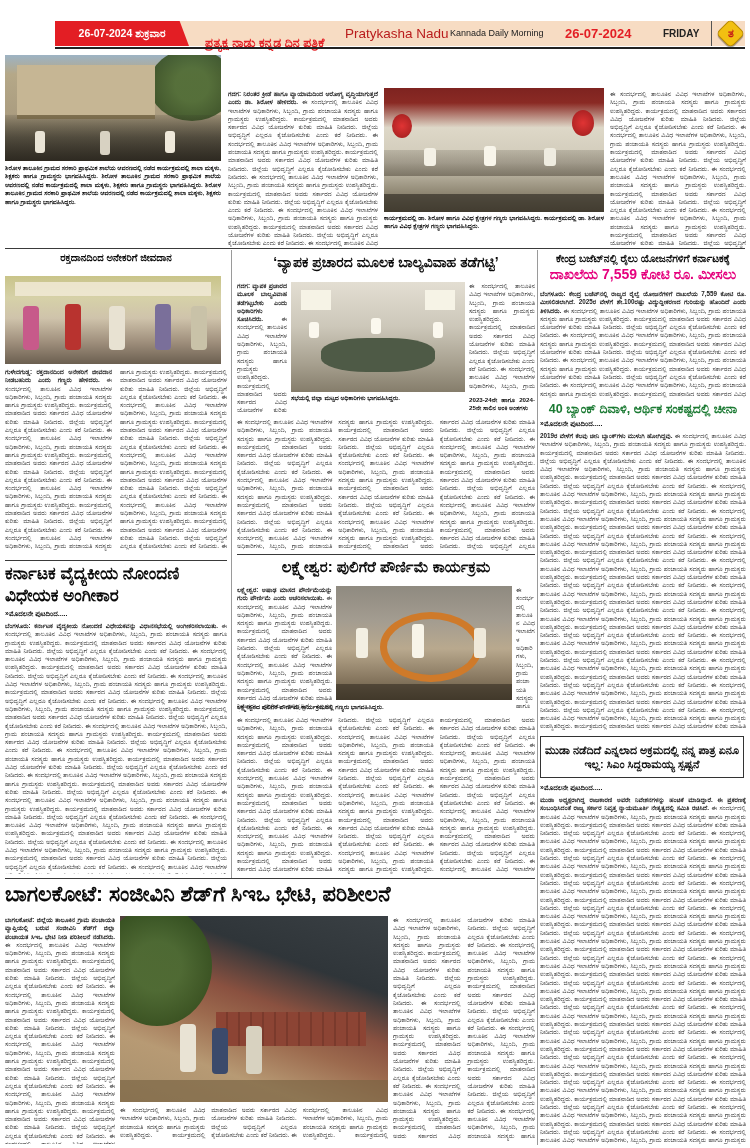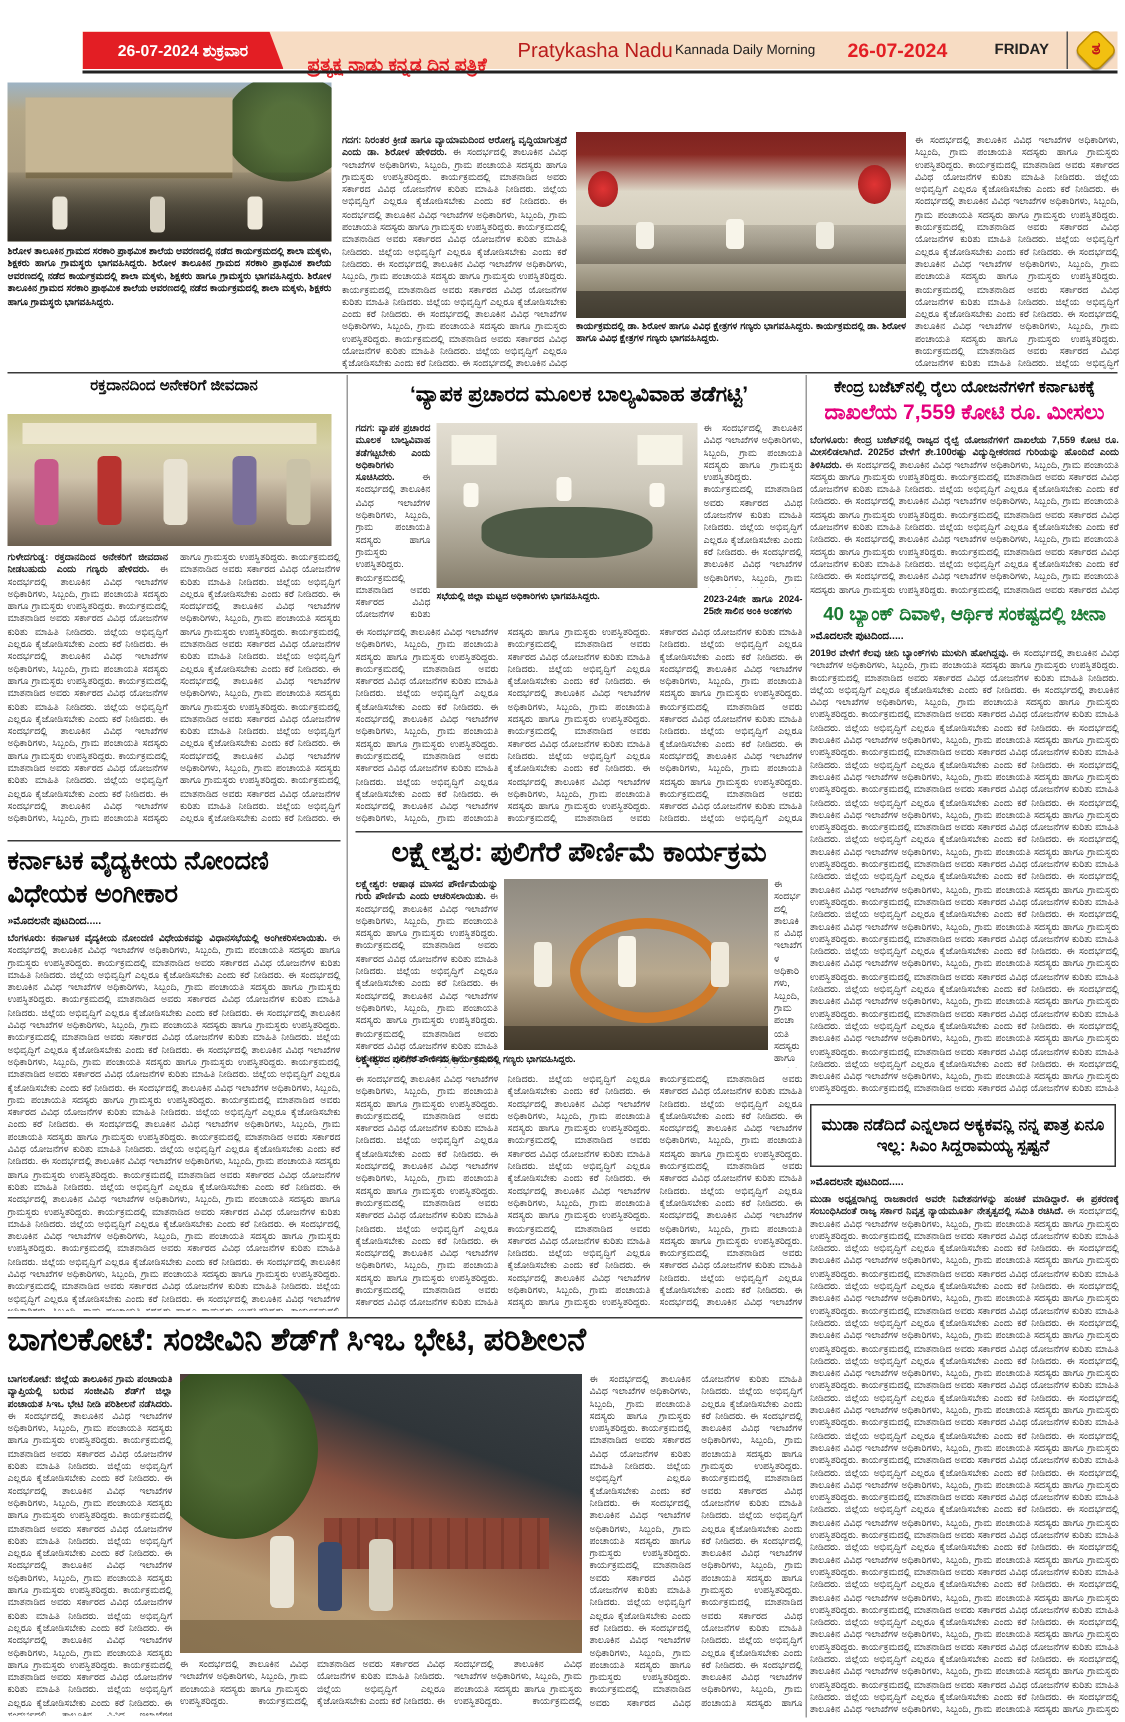--- a/index.html
+++ b/index.html
@@ -135,21 +135,21 @@
   <div class="abs bodytext" style="left:469px;top:282px;width:66px;height:110px;">
     <span>ಈ ಸಂದರ್ಭದಲ್ಲಿ ತಾಲೂಕಿನ ವಿವಿಧ ಇಲಾಖೆಗಳ ಅಧಿಕಾರಿಗಳು, ಸಿಬ್ಬಂದಿ, ಗ್ರಾಮ ಪಂಚಾಯತಿ ಸದಸ್ಯರು ಹಾಗೂ ಗ್ರಾಮಸ್ಥರು ಉಪಸ್ಥಿತರಿದ್ದರು. ಕಾರ್ಯಕ್ರಮದಲ್ಲಿ ಮಾತನಾಡಿದ ಅವರು ಸರ್ಕಾರದ ವಿವಿಧ ಯೋಜನೆಗಳ ಕುರಿತು ಮಾಹಿತಿ ನೀಡಿದರು. ಜಿಲ್ಲೆಯ ಅಭಿವೃದ್ಧಿಗೆ ಎಲ್ಲರೂ ಕೈಜೋಡಿಸಬೇಕು ಎಂದು ಕರೆ ನೀಡಿದರು. ಈ ಸಂದರ್ಭದಲ್ಲಿ ತಾಲೂಕಿನ ವಿವಿಧ ಇಲಾಖೆಗಳ ಅಧಿಕಾರಿಗಳು, ಸಿಬ್ಬಂದಿ, ಗ್ರಾಮ ಪಂಚಾಯತಿ ಸದಸ್ಯರು ಹಾಗೂ ಗ್ರಾಮಸ್ಥರು ಉಪಸ್ಥಿತರಿದ್ದರು. ಕಾರ್ಯಕ್ರಮದಲ್ಲಿ ಮಾತನಾಡಿದ ಅವರು ಸರ್ಕಾರದ ವಿವಿಧ ಯೋಜನೆಗಳ ಕುರಿತು ಮಾಹಿತಿ ನೀಡಿದರು. ಜಿಲ್ಲೆಯ ಅಭಿವೃದ್ಧಿಗೆ ಎಲ್ಲರೂ ಕೈಜೋಡಿಸಬೇಕು ಎಂದು ಕರೆ ನೀಡಿದರು. ಈ ಸಂದರ್ಭದಲ್ಲಿ ತಾಲೂಕಿನ ವಿವಿಧ ಇಲಾಖೆಗಳ ಅಧಿಕಾರಿಗಳು, ಸಿಬ್ಬಂದಿ, ಗ್ರಾಮ ಪಂಚಾಯತಿ ಸದಸ್ಯರು ಹಾಗೂ ಗ್ರಾಮಸ್ಥರು ಉಪಸ್ಥಿತರಿದ್ದರು. ಕಾರ್ಯಕ್ರಮದಲ್ಲಿ ಮಾತನಾಡಿದ ಅವರು ಸರ್ಕಾರದ ವಿವಿಧ ಯೋಜನೆಗಳ ಕುರಿತು ಮಾಹಿತಿ ನೀಡಿದರು. ಜಿಲ್ಲೆಯ ಅಭಿವೃದ್ಧಿಗೆ ಎಲ್ಲರೂ ಕೈಜೋಡಿಸಬೇಕು ಎಂದು ಕರೆ ನೀಡಿದರು.</span>
   </div>
   <div class="abs caption" style="left:291px;top:394px;width:174px;height:20px;">ಸಭೆಯಲ್ಲಿ ಜಿಲ್ಲಾ ಮಟ್ಟದ ಅಧಿಕಾರಿಗಳು ಭಾಗವಹಿಸಿದ್ದರು.</div>
   <div class="abs caption" style="left:469px;top:396px;width:66px;height:18px;">2023-24ನೇ ಹಾಗೂ 2024-25ನೇ ಸಾಲಿನ ಅಂಕಿ ಅಂಶಗಳು</div>
   <div class="abs bodytext cols3" style="left:237px;top:418px;width:298px;height:136px;">
     <span>ಈ ಸಂದರ್ಭದಲ್ಲಿ ತಾಲೂಕಿನ ವಿವಿಧ ಇಲಾಖೆಗಳ ಅಧಿಕಾರಿಗಳು, ಸಿಬ್ಬಂದಿ, ಗ್ರಾಮ ಪಂಚಾಯತಿ ಸದಸ್ಯರು ಹಾಗೂ ಗ್ರಾಮಸ್ಥರು ಉಪಸ್ಥಿತರಿದ್ದರು. ಕಾರ್ಯಕ್ರಮದಲ್ಲಿ ಮಾತನಾಡಿದ ಅವರು ಸರ್ಕಾರದ ವಿವಿಧ ಯೋಜನೆಗಳ ಕುರಿತು ಮಾಹಿತಿ ನೀಡಿದರು. ಜಿಲ್ಲೆಯ ಅಭಿವೃದ್ಧಿಗೆ ಎಲ್ಲರೂ ಕೈಜೋಡಿಸಬೇಕು ಎಂದು ಕರೆ ನೀಡಿದರು. ಈ ಸಂದರ್ಭದಲ್ಲಿ ತಾಲೂಕಿನ ವಿವಿಧ ಇಲಾಖೆಗಳ ಅಧಿಕಾರಿಗಳು, ಸಿಬ್ಬಂದಿ, ಗ್ರಾಮ ಪಂಚಾಯತಿ ಸದಸ್ಯರು ಹಾಗೂ ಗ್ರಾಮಸ್ಥರು ಉಪಸ್ಥಿತರಿದ್ದರು. ಕಾರ್ಯಕ್ರಮದಲ್ಲಿ ಮಾತನಾಡಿದ ಅವರು ಸರ್ಕಾರದ ವಿವಿಧ ಯೋಜನೆಗಳ ಕುರಿತು ಮಾಹಿತಿ ನೀಡಿದರು. ಜಿಲ್ಲೆಯ ಅಭಿವೃದ್ಧಿಗೆ ಎಲ್ಲರೂ ಕೈಜೋಡಿಸಬೇಕು ಎಂದು ಕರೆ ನೀಡಿದರು. ಈ ಸಂದರ್ಭದಲ್ಲಿ ತಾಲೂಕಿನ ವಿವಿಧ ಇಲಾಖೆಗಳ ಅಧಿಕಾರಿಗಳು, ಸಿಬ್ಬಂದಿ, ಗ್ರಾಮ ಪಂಚಾಯತಿ ಸದಸ್ಯರು ಹಾಗೂ ಗ್ರಾಮಸ್ಥರು ಉಪಸ್ಥಿತರಿದ್ದರು. ಕಾರ್ಯಕ್ರಮದಲ್ಲಿ ಮಾತನಾಡಿದ ಅವರು ಸರ್ಕಾರದ ವಿವಿಧ ಯೋಜನೆಗಳ ಕುರಿತು ಮಾಹಿತಿ ನೀಡಿದರು. ಜಿಲ್ಲೆಯ ಅಭಿವೃದ್ಧಿಗೆ ಎಲ್ಲರೂ ಕೈಜೋಡಿಸಬೇಕು ಎಂದು ಕರೆ ನೀಡಿದರು. ಈ ಸಂದರ್ಭದಲ್ಲಿ ತಾಲೂಕಿನ ವಿವಿಧ ಇಲಾಖೆಗಳ ಅಧಿಕಾರಿಗಳು, ಸಿಬ್ಬಂದಿ, ಗ್ರಾಮ ಪಂಚಾಯತಿ ಸದಸ್ಯರು ಹಾಗೂ ಗ್ರಾಮಸ್ಥರು ಉಪಸ್ಥಿತರಿದ್ದರು. ಕಾರ್ಯಕ್ರಮದಲ್ಲಿ ಮಾತನಾಡಿದ ಅವರು ಸರ್ಕಾರದ ವಿವಿಧ ಯೋಜನೆಗಳ ಕುರಿತು ಮಾಹಿತಿ ನೀಡಿದರು. ಜಿಲ್ಲೆಯ ಅಭಿವೃದ್ಧಿಗೆ ಎಲ್ಲರೂ ಕೈಜೋಡಿಸಬೇಕು ಎಂದು ಕರೆ ನೀಡಿದರು. ಈ ಸಂದರ್ಭದಲ್ಲಿ ತಾಲೂಕಿನ ವಿವಿಧ ಇಲಾಖೆಗಳ ಅಧಿಕಾರಿಗಳು, ಸಿಬ್ಬಂದಿ, ಗ್ರಾಮ ಪಂಚಾಯತಿ ಸದಸ್ಯರು ಹಾಗೂ ಗ್ರಾಮಸ್ಥರು ಉಪಸ್ಥಿತರಿದ್ದರು. ಕಾರ್ಯಕ್ರಮದಲ್ಲಿ ಮಾತನಾಡಿದ ಅವರು ಸರ್ಕಾರದ ವಿವಿಧ ಯೋಜನೆಗಳ ಕುರಿತು ಮಾಹಿತಿ ನೀಡಿದರು. ಜಿಲ್ಲೆಯ ಅಭಿವೃದ್ಧಿಗೆ ಎಲ್ಲರೂ ಕೈಜೋಡಿಸಬೇಕು ಎಂದು ಕರೆ ನೀಡಿದರು. ಈ ಸಂದರ್ಭದಲ್ಲಿ ತಾಲೂಕಿನ ವಿವಿಧ ಇಲಾಖೆಗಳ ಅಧಿಕಾರಿಗಳು, ಸಿಬ್ಬಂದಿ, ಗ್ರಾಮ ಪಂಚಾಯತಿ ಸದಸ್ಯರು ಹಾಗೂ ಗ್ರಾಮಸ್ಥರು ಉಪಸ್ಥಿತರಿದ್ದರು. ಕಾರ್ಯಕ್ರಮದಲ್ಲಿ ಮಾತನಾಡಿದ ಅವರು ಸರ್ಕಾರದ ವಿವಿಧ ಯೋಜನೆಗಳ ಕುರಿತು ಮಾಹಿತಿ ನೀಡಿದರು. ಜಿಲ್ಲೆಯ ಅಭಿವೃದ್ಧಿಗೆ ಎಲ್ಲರೂ ಕೈಜೋಡಿಸಬೇಕು ಎಂದು ಕರೆ ನೀಡಿದರು. ಈ ಸಂದರ್ಭದಲ್ಲಿ ತಾಲೂಕಿನ ವಿವಿಧ ಇಲಾಖೆಗಳ ಅಧಿಕಾರಿಗಳು, ಸಿಬ್ಬಂದಿ, ಗ್ರಾಮ ಪಂಚಾಯತಿ ಸದಸ್ಯರು ಹಾಗೂ ಗ್ರಾಮಸ್ಥರು ಉಪಸ್ಥಿತರಿದ್ದರು. ಕಾರ್ಯಕ್ರಮದಲ್ಲಿ ಮಾತನಾಡಿದ ಅವರು ಸರ್ಕಾರದ ವಿವಿಧ ಯೋಜನೆಗಳ ಕುರಿತು ಮಾಹಿತಿ ನೀಡಿದರು. ಜಿಲ್ಲೆಯ ಅಭಿವೃದ್ಧಿಗೆ ಎಲ್ಲರೂ ಕೈಜೋಡಿಸಬೇಕು ಎಂದು ಕರೆ ನೀಡಿದರು. ಈ ಸಂದರ್ಭದಲ್ಲಿ ತಾಲೂಕಿನ ವಿವಿಧ ಇಲಾಖೆಗಳ ಅಧಿಕಾರಿಗಳು, ಸಿಬ್ಬಂದಿ, ಗ್ರಾಮ ಪಂಚಾಯತಿ ಸದಸ್ಯರು ಹಾಗೂ ಗ್ರಾಮಸ್ಥರು ಉಪಸ್ಥಿತರಿದ್ದರು. ಕಾರ್ಯಕ್ರಮದಲ್ಲಿ ಮಾತನಾಡಿದ ಅವರು ಸರ್ಕಾರದ ವಿವಿಧ ಯೋಜನೆಗಳ ಕುರಿತು ಮಾಹಿತಿ ನೀಡಿದರು. ಜಿಲ್ಲೆಯ ಅಭಿವೃದ್ಧಿಗೆ ಎಲ್ಲರೂ ಕೈಜೋಡಿಸಬೇಕು ಎಂದು ಕರೆ ನೀಡಿದರು. ಈ ಸಂದರ್ಭದಲ್ಲಿ ತಾಲೂಕಿನ ವಿವಿಧ ಇಲಾಖೆಗಳ ಅಧಿಕಾರಿಗಳು, ಸಿಬ್ಬಂದಿ, ಗ್ರಾಮ ಪಂಚಾಯತಿ ಸದಸ್ಯರು ಹಾಗೂ ಗ್ರಾಮಸ್ಥರು ಉಪಸ್ಥಿತರಿದ್ದರು. ಕಾರ್ಯಕ್ರಮದಲ್ಲಿ ಮಾತನಾಡಿದ ಅವರು ಸರ್ಕಾರದ ವಿವಿಧ ಯೋಜನೆಗಳ ಕುರಿತು ಮಾಹಿತಿ ನೀಡಿದರು. ಜಿಲ್ಲೆಯ ಅಭಿವೃದ್ಧಿಗೆ ಎಲ್ಲರೂ ಕೈಜೋಡಿಸಬೇಕು ಎಂದು ಕರೆ ನೀಡಿದರು. ಈ ಸಂದರ್ಭದಲ್ಲಿ ತಾಲೂಕಿನ ವಿವಿಧ ಇಲಾಖೆಗಳ ಅಧಿಕಾರಿಗಳು, ಸಿಬ್ಬಂದಿ, ಗ್ರಾಮ ಪಂಚಾಯತಿ ಸದಸ್ಯರು ಹಾಗೂ ಗ್ರಾಮಸ್ಥರು ಉಪಸ್ಥಿತರಿದ್ದರು. ಕಾರ್ಯಕ್ರಮದಲ್ಲಿ ಮಾತನಾಡಿದ ಅವರು ಸರ್ಕಾರದ ವಿವಿಧ ಯೋಜನೆಗಳ ಕುರಿತು ಮಾಹಿತಿ ನೀಡಿದರು. ಜಿಲ್ಲೆಯ ಅಭಿವೃದ್ಧಿಗೆ ಎಲ್ಲರೂ ಕೈಜೋಡಿಸಬೇಕು ಎಂದು ಕರೆ ನೀಡಿದರು.</span>
   </div>
 
   <div class="abs hrule" style="left:237px;top:554px;width:298px;"></div>
-  <div class="abs headline" style="left:237px;top:558px;width:298px;height:22px;font-size:18px;text-align:center;">ಲಕ್ಷ್ಮೇಶ್ವರ: ಪುಲಿಗೆರೆ ಪೌರ್ಣಿಮೆ ಕಾರ್ಯಕ್ರಮ</div>
+  <div class="abs headline" style="left:237px;top:558px;width:298px;height:22px;font-size:15px;text-align:center;">ಲಕ್ಷ್ಮೇಶ್ವರ: ಪುಲಿಗೆರೆ ಪೌರ್ಣಿಮೆ ಕಾರ್ಯಕ್ರಮ</div>
   <div class="abs bodytext" style="left:237px;top:586px;width:95px;height:126px;">
     <b>ಲಕ್ಷ್ಮೇಶ್ವರ: ಆಷಾಢ ಮಾಸದ ಪೌರ್ಣಿಮೆಯನ್ನು ಗುರು ಪೌರ್ಣಿಮೆ ಎಂದು ಆಚರಿಸಲಾಯಿತು.</b>
     <span>ಈ ಸಂದರ್ಭದಲ್ಲಿ ತಾಲೂಕಿನ ವಿವಿಧ ಇಲಾಖೆಗಳ ಅಧಿಕಾರಿಗಳು, ಸಿಬ್ಬಂದಿ, ಗ್ರಾಮ ಪಂಚಾಯತಿ ಸದಸ್ಯರು ಹಾಗೂ ಗ್ರಾಮಸ್ಥರು ಉಪಸ್ಥಿತರಿದ್ದರು. ಕಾರ್ಯಕ್ರಮದಲ್ಲಿ ಮಾತನಾಡಿದ ಅವರು ಸರ್ಕಾರದ ವಿವಿಧ ಯೋಜನೆಗಳ ಕುರಿತು ಮಾಹಿತಿ ನೀಡಿದರು. ಜಿಲ್ಲೆಯ ಅಭಿವೃದ್ಧಿಗೆ ಎಲ್ಲರೂ ಕೈಜೋಡಿಸಬೇಕು ಎಂದು ಕರೆ ನೀಡಿದರು. ಈ ಸಂದರ್ಭದಲ್ಲಿ ತಾಲೂಕಿನ ವಿವಿಧ ಇಲಾಖೆಗಳ ಅಧಿಕಾರಿಗಳು, ಸಿಬ್ಬಂದಿ, ಗ್ರಾಮ ಪಂಚಾಯತಿ ಸದಸ್ಯರು ಹಾಗೂ ಗ್ರಾಮಸ್ಥರು ಉಪಸ್ಥಿತರಿದ್ದರು. ಕಾರ್ಯಕ್ರಮದಲ್ಲಿ ಮಾತನಾಡಿದ ಅವರು ಸರ್ಕಾರದ ವಿವಿಧ ಯೋಜನೆಗಳ ಕುರಿತು ಮಾಹಿತಿ ನೀಡಿದರು. ಜಿಲ್ಲೆಯ ಅಭಿವೃದ್ಧಿಗೆ ಎಲ್ಲರೂ ಕೈಜೋಡಿಸಬೇಕು ಎಂದು ಕರೆ ನೀಡಿದರು. ಈ ಸಂದರ್ಭದಲ್ಲಿ ತಾಲೂಕಿನ ವಿವಿಧ ಇಲಾಖೆಗಳ ಅಧಿಕಾರಿಗಳು, ಸಿಬ್ಬಂದಿ, ಗ್ರಾಮ ಪಂಚಾಯತಿ ಸದಸ್ಯರು ಹಾಗೂ ಗ್ರಾಮಸ್ಥರು ಉಪಸ್ಥಿತರಿದ್ದರು. ಕಾರ್ಯಕ್ರಮದಲ್ಲಿ ಮಾತನಾಡಿದ ಅವರು ಸರ್ಕಾರದ ವಿವಿಧ ಯೋಜನೆಗಳ ಕುರಿತು ಮಾಹಿತಿ ನೀಡಿದರು. ಜಿಲ್ಲೆಯ ಅಭಿವೃದ್ಧಿಗೆ ಎಲ್ಲರೂ ಕೈಜೋಡಿಸಬೇಕು ಎಂದು ಕರೆ ನೀಡಿದರು. ಈ ಸಂದರ್ಭದಲ್ಲಿ ತಾಲೂಕಿನ ವಿವಿಧ ಇಲಾಖೆಗಳ ಅಧಿಕಾರಿಗಳು, ಸಿಬ್ಬಂದಿ, ಗ್ರಾಮ ಪಂಚಾಯತಿ ಸದಸ್ಯರು ಹಾಗೂ ಗ್ರಾಮಸ್ಥರು ಉಪಸ್ಥಿತರಿದ್ದರು. ಕಾರ್ಯಕ್ರಮದಲ್ಲಿ ಮಾತನಾಡಿದ ಅವರು ಸರ್ಕಾರದ ವಿವಿಧ ಯೋಜನೆಗಳ ಕುರಿತು ಮಾಹಿತಿ ನೀಡಿದರು. ಜಿಲ್ಲೆಯ ಅಭಿವೃದ್ಧಿಗೆ ಎಲ್ಲರೂ ಕೈಜೋಡಿಸಬೇಕು ಎಂದು ಕರೆ ನೀಡಿದರು.</span>
   </div>
   <div class="abs photo" style="left:336px;top:586px;width:176px;height:114px;background:linear-gradient(180deg,#8f8a80 0%,#a39c90 30%,#b9a98e 55%,#8a7a62 80%,#5f543f 100%);">
     <div style="left:44px;top:26px;width:88px;height:56px;border:7px solid #cf7a2a;border-radius:50%;background:transparent;"></div>
     <div style="left:20px;top:42px;width:12px;height:30px;background:#f3efe2;border-radius:3px;"></div>
     <div style="left:76px;top:38px;width:12px;height:34px;background:#f8f4e8;border-radius:3px;"></div>
     <div style="left:138px;top:42px;width:12px;height:30px;background:#efe9da;border-radius:3px;"></div>
     <div style="left:0;bottom:0;width:100%;height:16px;background:rgba(36,30,22,.5);"></div>
@@ -169,21 +169,21 @@
     <span>ಈ ಸಂದರ್ಭದಲ್ಲಿ ತಾಲೂಕಿನ ವಿವಿಧ ಇಲಾಖೆಗಳ ಅಧಿಕಾರಿಗಳು, ಸಿಬ್ಬಂದಿ, ಗ್ರಾಮ ಪಂಚಾಯತಿ ಸದಸ್ಯರು ಹಾಗೂ ಗ್ರಾಮಸ್ಥರು ಉಪಸ್ಥಿತರಿದ್ದರು. ಕಾರ್ಯಕ್ರಮದಲ್ಲಿ ಮಾತನಾಡಿದ ಅವರು ಸರ್ಕಾರದ ವಿವಿಧ ಯೋಜನೆಗಳ ಕುರಿತು ಮಾಹಿತಿ ನೀಡಿದರು. ಜಿಲ್ಲೆಯ ಅಭಿವೃದ್ಧಿಗೆ ಎಲ್ಲರೂ ಕೈಜೋಡಿಸಬೇಕು ಎಂದು ಕರೆ ನೀಡಿದರು. ಈ ಸಂದರ್ಭದಲ್ಲಿ ತಾಲೂಕಿನ ವಿವಿಧ ಇಲಾಖೆಗಳ ಅಧಿಕಾರಿಗಳು, ಸಿಬ್ಬಂದಿ, ಗ್ರಾಮ ಪಂಚಾಯತಿ ಸದಸ್ಯರು ಹಾಗೂ ಗ್ರಾಮಸ್ಥರು ಉಪಸ್ಥಿತರಿದ್ದರು. ಕಾರ್ಯಕ್ರಮದಲ್ಲಿ ಮಾತನಾಡಿದ ಅವರು ಸರ್ಕಾರದ ವಿವಿಧ ಯೋಜನೆಗಳ ಕುರಿತು ಮಾಹಿತಿ ನೀಡಿದರು. ಜಿಲ್ಲೆಯ ಅಭಿವೃದ್ಧಿಗೆ ಎಲ್ಲರೂ ಕೈಜೋಡಿಸಬೇಕು ಎಂದು ಕರೆ ನೀಡಿದರು. ಈ ಸಂದರ್ಭದಲ್ಲಿ ತಾಲೂಕಿನ ವಿವಿಧ ಇಲಾಖೆಗಳ ಅಧಿಕಾರಿಗಳು, ಸಿಬ್ಬಂದಿ, ಗ್ರಾಮ ಪಂಚಾಯತಿ ಸದಸ್ಯರು ಹಾಗೂ ಗ್ರಾಮಸ್ಥರು ಉಪಸ್ಥಿತರಿದ್ದರು. ಕಾರ್ಯಕ್ರಮದಲ್ಲಿ ಮಾತನಾಡಿದ ಅವರು ಸರ್ಕಾರದ ವಿವಿಧ ಯೋಜನೆಗಳ ಕುರಿತು ಮಾಹಿತಿ ನೀಡಿದರು. ಜಿಲ್ಲೆಯ ಅಭಿವೃದ್ಧಿಗೆ ಎಲ್ಲರೂ ಕೈಜೋಡಿಸಬೇಕು ಎಂದು ಕರೆ ನೀಡಿದರು. ಈ ಸಂದರ್ಭದಲ್ಲಿ ತಾಲೂಕಿನ ವಿವಿಧ ಇಲಾಖೆಗಳ ಅಧಿಕಾರಿಗಳು, ಸಿಬ್ಬಂದಿ, ಗ್ರಾಮ ಪಂಚಾಯತಿ ಸದಸ್ಯರು ಹಾಗೂ ಗ್ರಾಮಸ್ಥರು ಉಪಸ್ಥಿತರಿದ್ದರು. ಕಾರ್ಯಕ್ರಮದಲ್ಲಿ ಮಾತನಾಡಿದ ಅವರು ಸರ್ಕಾರದ ವಿವಿಧ ಯೋಜನೆಗಳ ಕುರಿತು ಮಾಹಿತಿ ನೀಡಿದರು. ಜಿಲ್ಲೆಯ ಅಭಿವೃದ್ಧಿಗೆ ಎಲ್ಲರೂ ಕೈಜೋಡಿಸಬೇಕು ಎಂದು ಕರೆ ನೀಡಿದರು.</span>
   </div>
 
   <div class="abs headline" style="left:540px;top:402px;width:206px;height:16px;font-size:12.5px;text-align:center;color:#1b7a33;">40 ಬ್ಯಾಂಕ್ ದಿವಾಳಿ, ಆರ್ಥಿಕ ಸಂಕಷ್ಟದಲ್ಲಿ ಚೀನಾ</div>
   <div class="abs marker" style="left:540px;top:420px;width:206px;">»ಮೊದಲನೇ ಪುಟದಿಂದ.....</div>
   <div class="abs bodytext" style="left:540px;top:432px;width:206px;height:300px;">
     <b>2019ರ ವೇಳೆಗೆ ಕೆಲವು ಚೀನಿ ಬ್ಯಾಂಕ್‌ಗಳು ಮುಳುಗಿ ಹೋಗಿದ್ದವು.</b>
     <span>ಈ ಸಂದರ್ಭದಲ್ಲಿ ತಾಲೂಕಿನ ವಿವಿಧ ಇಲಾಖೆಗಳ ಅಧಿಕಾರಿಗಳು, ಸಿಬ್ಬಂದಿ, ಗ್ರಾಮ ಪಂಚಾಯತಿ ಸದಸ್ಯರು ಹಾಗೂ ಗ್ರಾಮಸ್ಥರು ಉಪಸ್ಥಿತರಿದ್ದರು. ಕಾರ್ಯಕ್ರಮದಲ್ಲಿ ಮಾತನಾಡಿದ ಅವರು ಸರ್ಕಾರದ ವಿವಿಧ ಯೋಜನೆಗಳ ಕುರಿತು ಮಾಹಿತಿ ನೀಡಿದರು. ಜಿಲ್ಲೆಯ ಅಭಿವೃದ್ಧಿಗೆ ಎಲ್ಲರೂ ಕೈಜೋಡಿಸಬೇಕು ಎಂದು ಕರೆ ನೀಡಿದರು. ಈ ಸಂದರ್ಭದಲ್ಲಿ ತಾಲೂಕಿನ ವಿವಿಧ ಇಲಾಖೆಗಳ ಅಧಿಕಾರಿಗಳು, ಸಿಬ್ಬಂದಿ, ಗ್ರಾಮ ಪಂಚಾಯತಿ ಸದಸ್ಯರು ಹಾಗೂ ಗ್ರಾಮಸ್ಥರು ಉಪಸ್ಥಿತರಿದ್ದರು. ಕಾರ್ಯಕ್ರಮದಲ್ಲಿ ಮಾತನಾಡಿದ ಅವರು ಸರ್ಕಾರದ ವಿವಿಧ ಯೋಜನೆಗಳ ಕುರಿತು ಮಾಹಿತಿ ನೀಡಿದರು. ಜಿಲ್ಲೆಯ ಅಭಿವೃದ್ಧಿಗೆ ಎಲ್ಲರೂ ಕೈಜೋಡಿಸಬೇಕು ಎಂದು ಕರೆ ನೀಡಿದರು. ಈ ಸಂದರ್ಭದಲ್ಲಿ ತಾಲೂಕಿನ ವಿವಿಧ ಇಲಾಖೆಗಳ ಅಧಿಕಾರಿಗಳು, ಸಿಬ್ಬಂದಿ, ಗ್ರಾಮ ಪಂಚಾಯತಿ ಸದಸ್ಯರು ಹಾಗೂ ಗ್ರಾಮಸ್ಥರು ಉಪಸ್ಥಿತರಿದ್ದರು. ಕಾರ್ಯಕ್ರಮದಲ್ಲಿ ಮಾತನಾಡಿದ ಅವರು ಸರ್ಕಾರದ ವಿವಿಧ ಯೋಜನೆಗಳ ಕುರಿತು ಮಾಹಿತಿ ನೀಡಿದರು. ಜಿಲ್ಲೆಯ ಅಭಿವೃದ್ಧಿಗೆ ಎಲ್ಲರೂ ಕೈಜೋಡಿಸಬೇಕು ಎಂದು ಕರೆ ನೀಡಿದರು. ಈ ಸಂದರ್ಭದಲ್ಲಿ ತಾಲೂಕಿನ ವಿವಿಧ ಇಲಾಖೆಗಳ ಅಧಿಕಾರಿಗಳು, ಸಿಬ್ಬಂದಿ, ಗ್ರಾಮ ಪಂಚಾಯತಿ ಸದಸ್ಯರು ಹಾಗೂ ಗ್ರಾಮಸ್ಥರು ಉಪಸ್ಥಿತರಿದ್ದರು. ಕಾರ್ಯಕ್ರಮದಲ್ಲಿ ಮಾತನಾಡಿದ ಅವರು ಸರ್ಕಾರದ ವಿವಿಧ ಯೋಜನೆಗಳ ಕುರಿತು ಮಾಹಿತಿ ನೀಡಿದರು. ಜಿಲ್ಲೆಯ ಅಭಿವೃದ್ಧಿಗೆ ಎಲ್ಲರೂ ಕೈಜೋಡಿಸಬೇಕು ಎಂದು ಕರೆ ನೀಡಿದರು. ಈ ಸಂದರ್ಭದಲ್ಲಿ ತಾಲೂಕಿನ ವಿವಿಧ ಇಲಾಖೆಗಳ ಅಧಿಕಾರಿಗಳು, ಸಿಬ್ಬಂದಿ, ಗ್ರಾಮ ಪಂಚಾಯತಿ ಸದಸ್ಯರು ಹಾಗೂ ಗ್ರಾಮಸ್ಥರು ಉಪಸ್ಥಿತರಿದ್ದರು. ಕಾರ್ಯಕ್ರಮದಲ್ಲಿ ಮಾತನಾಡಿದ ಅವರು ಸರ್ಕಾರದ ವಿವಿಧ ಯೋಜನೆಗಳ ಕುರಿತು ಮಾಹಿತಿ ನೀಡಿದರು. ಜಿಲ್ಲೆಯ ಅಭಿವೃದ್ಧಿಗೆ ಎಲ್ಲರೂ ಕೈಜೋಡಿಸಬೇಕು ಎಂದು ಕರೆ ನೀಡಿದರು. ಈ ಸಂದರ್ಭದಲ್ಲಿ ತಾಲೂಕಿನ ವಿವಿಧ ಇಲಾಖೆಗಳ ಅಧಿಕಾರಿಗಳು, ಸಿಬ್ಬಂದಿ, ಗ್ರಾಮ ಪಂಚಾಯತಿ ಸದಸ್ಯರು ಹಾಗೂ ಗ್ರಾಮಸ್ಥರು ಉಪಸ್ಥಿತರಿದ್ದರು. ಕಾರ್ಯಕ್ರಮದಲ್ಲಿ ಮಾತನಾಡಿದ ಅವರು ಸರ್ಕಾರದ ವಿವಿಧ ಯೋಜನೆಗಳ ಕುರಿತು ಮಾಹಿತಿ ನೀಡಿದರು. ಜಿಲ್ಲೆಯ ಅಭಿವೃದ್ಧಿಗೆ ಎಲ್ಲರೂ ಕೈಜೋಡಿಸಬೇಕು ಎಂದು ಕರೆ ನೀಡಿದರು. ಈ ಸಂದರ್ಭದಲ್ಲಿ ತಾಲೂಕಿನ ವಿವಿಧ ಇಲಾಖೆಗಳ ಅಧಿಕಾರಿಗಳು, ಸಿಬ್ಬಂದಿ, ಗ್ರಾಮ ಪಂಚಾಯತಿ ಸದಸ್ಯರು ಹಾಗೂ ಗ್ರಾಮಸ್ಥರು ಉಪಸ್ಥಿತರಿದ್ದರು. ಕಾರ್ಯಕ್ರಮದಲ್ಲಿ ಮಾತನಾಡಿದ ಅವರು ಸರ್ಕಾರದ ವಿವಿಧ ಯೋಜನೆಗಳ ಕುರಿತು ಮಾಹಿತಿ ನೀಡಿದರು. ಜಿಲ್ಲೆಯ ಅಭಿವೃದ್ಧಿಗೆ ಎಲ್ಲರೂ ಕೈಜೋಡಿಸಬೇಕು ಎಂದು ಕರೆ ನೀಡಿದರು. ಈ ಸಂದರ್ಭದಲ್ಲಿ ತಾಲೂಕಿನ ವಿವಿಧ ಇಲಾಖೆಗಳ ಅಧಿಕಾರಿಗಳು, ಸಿಬ್ಬಂದಿ, ಗ್ರಾಮ ಪಂಚಾಯತಿ ಸದಸ್ಯರು ಹಾಗೂ ಗ್ರಾಮಸ್ಥರು ಉಪಸ್ಥಿತರಿದ್ದರು. ಕಾರ್ಯಕ್ರಮದಲ್ಲಿ ಮಾತನಾಡಿದ ಅವರು ಸರ್ಕಾರದ ವಿವಿಧ ಯೋಜನೆಗಳ ಕುರಿತು ಮಾಹಿತಿ ನೀಡಿದರು. ಜಿಲ್ಲೆಯ ಅಭಿವೃದ್ಧಿಗೆ ಎಲ್ಲರೂ ಕೈಜೋಡಿಸಬೇಕು ಎಂದು ಕರೆ ನೀಡಿದರು. ಈ ಸಂದರ್ಭದಲ್ಲಿ ತಾಲೂಕಿನ ವಿವಿಧ ಇಲಾಖೆಗಳ ಅಧಿಕಾರಿಗಳು, ಸಿಬ್ಬಂದಿ, ಗ್ರಾಮ ಪಂಚಾಯತಿ ಸದಸ್ಯರು ಹಾಗೂ ಗ್ರಾಮಸ್ಥರು ಉಪಸ್ಥಿತರಿದ್ದರು. ಕಾರ್ಯಕ್ರಮದಲ್ಲಿ ಮಾತನಾಡಿದ ಅವರು ಸರ್ಕಾರದ ವಿವಿಧ ಯೋಜನೆಗಳ ಕುರಿತು ಮಾಹಿತಿ ನೀಡಿದರು. ಜಿಲ್ಲೆಯ ಅಭಿವೃದ್ಧಿಗೆ ಎಲ್ಲರೂ ಕೈಜೋಡಿಸಬೇಕು ಎಂದು ಕರೆ ನೀಡಿದರು. ಈ ಸಂದರ್ಭದಲ್ಲಿ ತಾಲೂಕಿನ ವಿವಿಧ ಇಲಾಖೆಗಳ ಅಧಿಕಾರಿಗಳು, ಸಿಬ್ಬಂದಿ, ಗ್ರಾಮ ಪಂಚಾಯತಿ ಸದಸ್ಯರು ಹಾಗೂ ಗ್ರಾಮಸ್ಥರು ಉಪಸ್ಥಿತರಿದ್ದರು. ಕಾರ್ಯಕ್ರಮದಲ್ಲಿ ಮಾತನಾಡಿದ ಅವರು ಸರ್ಕಾರದ ವಿವಿಧ ಯೋಜನೆಗಳ ಕುರಿತು ಮಾಹಿತಿ ನೀಡಿದರು. ಜಿಲ್ಲೆಯ ಅಭಿವೃದ್ಧಿಗೆ ಎಲ್ಲರೂ ಕೈಜೋಡಿಸಬೇಕು ಎಂದು ಕರೆ ನೀಡಿದರು. ಈ ಸಂದರ್ಭದಲ್ಲಿ ತಾಲೂಕಿನ ವಿವಿಧ ಇಲಾಖೆಗಳ ಅಧಿಕಾರಿಗಳು, ಸಿಬ್ಬಂದಿ, ಗ್ರಾಮ ಪಂಚಾಯತಿ ಸದಸ್ಯರು ಹಾಗೂ ಗ್ರಾಮಸ್ಥರು ಉಪಸ್ಥಿತರಿದ್ದರು. ಕಾರ್ಯಕ್ರಮದಲ್ಲಿ ಮಾತನಾಡಿದ ಅವರು ಸರ್ಕಾರದ ವಿವಿಧ ಯೋಜನೆಗಳ ಕುರಿತು ಮಾಹಿತಿ ನೀಡಿದರು. ಜಿಲ್ಲೆಯ ಅಭಿವೃದ್ಧಿಗೆ ಎಲ್ಲರೂ ಕೈಜೋಡಿಸಬೇಕು ಎಂದು ಕರೆ ನೀಡಿದರು. ಈ ಸಂದರ್ಭದಲ್ಲಿ ತಾಲೂಕಿನ ವಿವಿಧ ಇಲಾಖೆಗಳ ಅಧಿಕಾರಿಗಳು, ಸಿಬ್ಬಂದಿ, ಗ್ರಾಮ ಪಂಚಾಯತಿ ಸದಸ್ಯರು ಹಾಗೂ ಗ್ರಾಮಸ್ಥರು ಉಪಸ್ಥಿತರಿದ್ದರು. ಕಾರ್ಯಕ್ರಮದಲ್ಲಿ ಮಾತನಾಡಿದ ಅವರು ಸರ್ಕಾರದ ವಿವಿಧ ಯೋಜನೆಗಳ ಕುರಿತು ಮಾಹಿತಿ ನೀಡಿದರು. ಜಿಲ್ಲೆಯ ಅಭಿವೃದ್ಧಿಗೆ ಎಲ್ಲರೂ ಕೈಜೋಡಿಸಬೇಕು ಎಂದು ಕರೆ ನೀಡಿದರು. ಈ ಸಂದರ್ಭದಲ್ಲಿ ತಾಲೂಕಿನ ವಿವಿಧ ಇಲಾಖೆಗಳ ಅಧಿಕಾರಿಗಳು, ಸಿಬ್ಬಂದಿ, ಗ್ರಾಮ ಪಂಚಾಯತಿ ಸದಸ್ಯರು ಹಾಗೂ ಗ್ರಾಮಸ್ಥರು ಉಪಸ್ಥಿತರಿದ್ದರು. ಕಾರ್ಯಕ್ರಮದಲ್ಲಿ ಮಾತನಾಡಿದ ಅವರು ಸರ್ಕಾರದ ವಿವಿಧ ಯೋಜನೆಗಳ ಕುರಿತು ಮಾಹಿತಿ ನೀಡಿದರು. ಜಿಲ್ಲೆಯ ಅಭಿವೃದ್ಧಿಗೆ ಎಲ್ಲರೂ ಕೈಜೋಡಿಸಬೇಕು ಎಂದು ಕರೆ ನೀಡಿದರು.</span>
   </div>
 
-  <div class="abs headline boxhead" style="left:540px;top:736px;width:204px;height:42px;font-size:11px;line-height:1.3;">ಮುಡಾ ನಡೆದಿದೆ ಎನ್ನಲಾದ ಅಕ್ಯಕವನ್ಲಿ ನನ್ನ ಪಾತ್ರ ಏನೂ ಇಲ್ಲ: ಸಿಎಂ ಸಿದ್ದರಾಮಯ್ಯ ಸ್ಪಷ್ಟನೆ</div>
+  <div class="abs headline boxhead" style="left:540px;top:736px;width:204px;height:42px;font-size:11px;line-height:1.3;">ಮುಡಾ ನಡೆದಿದೆ ಎನ್ನಲಾದ ಅಕ್ರಮದಲ್ಲಿ ನನ್ನ ಪಾತ್ರ ಏನೂ ಇಲ್ಲ: ಸಿಎಂ ಸಿದ್ದರಾಮಯ್ಯ ಸ್ಪಷ್ಟನೆ</div>
   <div class="abs marker" style="left:540px;top:784px;width:206px;">»ಮೊದಲನೇ ಪುಟದಿಂದ.....</div>
   <div class="abs bodytext" style="left:540px;top:796px;width:206px;height:348px;">
     <b>ಮುಡಾ ಅಧ್ಯಕ್ಷರಾಗಿದ್ದ ರಾಜಕಾರಣಿ ಅವರೇ ನಿವೇಶನಗಳನ್ನು ಹಂಚಿಕೆ ಮಾಡಿದ್ದಾರೆ. ಈ ಪ್ರಕರಣಕ್ಕೆ ಸಂಬಂಧಿಸಿದಂತೆ ರಾಜ್ಯ ಸರ್ಕಾರ ನಿವೃತ್ತ ನ್ಯಾಯಮೂರ್ತಿ ನೇತೃತ್ವದಲ್ಲಿ ಸಮಿತಿ ರಚಿಸಿದೆ.</b>
     <span>ಈ ಸಂದರ್ಭದಲ್ಲಿ ತಾಲೂಕಿನ ವಿವಿಧ ಇಲಾಖೆಗಳ ಅಧಿಕಾರಿಗಳು, ಸಿಬ್ಬಂದಿ, ಗ್ರಾಮ ಪಂಚಾಯತಿ ಸದಸ್ಯರು ಹಾಗೂ ಗ್ರಾಮಸ್ಥರು ಉಪಸ್ಥಿತರಿದ್ದರು. ಕಾರ್ಯಕ್ರಮದಲ್ಲಿ ಮಾತನಾಡಿದ ಅವರು ಸರ್ಕಾರದ ವಿವಿಧ ಯೋಜನೆಗಳ ಕುರಿತು ಮಾಹಿತಿ ನೀಡಿದರು. ಜಿಲ್ಲೆಯ ಅಭಿವೃದ್ಧಿಗೆ ಎಲ್ಲರೂ ಕೈಜೋಡಿಸಬೇಕು ಎಂದು ಕರೆ ನೀಡಿದರು. ಈ ಸಂದರ್ಭದಲ್ಲಿ ತಾಲೂಕಿನ ವಿವಿಧ ಇಲಾಖೆಗಳ ಅಧಿಕಾರಿಗಳು, ಸಿಬ್ಬಂದಿ, ಗ್ರಾಮ ಪಂಚಾಯತಿ ಸದಸ್ಯರು ಹಾಗೂ ಗ್ರಾಮಸ್ಥರು ಉಪಸ್ಥಿತರಿದ್ದರು. ಕಾರ್ಯಕ್ರಮದಲ್ಲಿ ಮಾತನಾಡಿದ ಅವರು ಸರ್ಕಾರದ ವಿವಿಧ ಯೋಜನೆಗಳ ಕುರಿತು ಮಾಹಿತಿ ನೀಡಿದರು. ಜಿಲ್ಲೆಯ ಅಭಿವೃದ್ಧಿಗೆ ಎಲ್ಲರೂ ಕೈಜೋಡಿಸಬೇಕು ಎಂದು ಕರೆ ನೀಡಿದರು. ಈ ಸಂದರ್ಭದಲ್ಲಿ ತಾಲೂಕಿನ ವಿವಿಧ ಇಲಾಖೆಗಳ ಅಧಿಕಾರಿಗಳು, ಸಿಬ್ಬಂದಿ, ಗ್ರಾಮ ಪಂಚಾಯತಿ ಸದಸ್ಯರು ಹಾಗೂ ಗ್ರಾಮಸ್ಥರು ಉಪಸ್ಥಿತರಿದ್ದರು. ಕಾರ್ಯಕ್ರಮದಲ್ಲಿ ಮಾತನಾಡಿದ ಅವರು ಸರ್ಕಾರದ ವಿವಿಧ ಯೋಜನೆಗಳ ಕುರಿತು ಮಾಹಿತಿ ನೀಡಿದರು. ಜಿಲ್ಲೆಯ ಅಭಿವೃದ್ಧಿಗೆ ಎಲ್ಲರೂ ಕೈಜೋಡಿಸಬೇಕು ಎಂದು ಕರೆ ನೀಡಿದರು. ಈ ಸಂದರ್ಭದಲ್ಲಿ ತಾಲೂಕಿನ ವಿವಿಧ ಇಲಾಖೆಗಳ ಅಧಿಕಾರಿಗಳು, ಸಿಬ್ಬಂದಿ, ಗ್ರಾಮ ಪಂಚಾಯತಿ ಸದಸ್ಯರು ಹಾಗೂ ಗ್ರಾಮಸ್ಥರು ಉಪಸ್ಥಿತರಿದ್ದರು. ಕಾರ್ಯಕ್ರಮದಲ್ಲಿ ಮಾತನಾಡಿದ ಅವರು ಸರ್ಕಾರದ ವಿವಿಧ ಯೋಜನೆಗಳ ಕುರಿತು ಮಾಹಿತಿ ನೀಡಿದರು. ಜಿಲ್ಲೆಯ ಅಭಿವೃದ್ಧಿಗೆ ಎಲ್ಲರೂ ಕೈಜೋಡಿಸಬೇಕು ಎಂದು ಕರೆ ನೀಡಿದರು. ಈ ಸಂದರ್ಭದಲ್ಲಿ ತಾಲೂಕಿನ ವಿವಿಧ ಇಲಾಖೆಗಳ ಅಧಿಕಾರಿಗಳು, ಸಿಬ್ಬಂದಿ, ಗ್ರಾಮ ಪಂಚಾಯತಿ ಸದಸ್ಯರು ಹಾಗೂ ಗ್ರಾಮಸ್ಥರು ಉಪಸ್ಥಿತರಿದ್ದರು. ಕಾರ್ಯಕ್ರಮದಲ್ಲಿ ಮಾತನಾಡಿದ ಅವರು ಸರ್ಕಾರದ ವಿವಿಧ ಯೋಜನೆಗಳ ಕುರಿತು ಮಾಹಿತಿ ನೀಡಿದರು. ಜಿಲ್ಲೆಯ ಅಭಿವೃದ್ಧಿಗೆ ಎಲ್ಲರೂ ಕೈಜೋಡಿಸಬೇಕು ಎಂದು ಕರೆ ನೀಡಿದರು. ಈ ಸಂದರ್ಭದಲ್ಲಿ ತಾಲೂಕಿನ ವಿವಿಧ ಇಲಾಖೆಗಳ ಅಧಿಕಾರಿಗಳು, ಸಿಬ್ಬಂದಿ, ಗ್ರಾಮ ಪಂಚಾಯತಿ ಸದಸ್ಯರು ಹಾಗೂ ಗ್ರಾಮಸ್ಥರು ಉಪಸ್ಥಿತರಿದ್ದರು. ಕಾರ್ಯಕ್ರಮದಲ್ಲಿ ಮಾತನಾಡಿದ ಅವರು ಸರ್ಕಾರದ ವಿವಿಧ ಯೋಜನೆಗಳ ಕುರಿತು ಮಾಹಿತಿ ನೀಡಿದರು. ಜಿಲ್ಲೆಯ ಅಭಿವೃದ್ಧಿಗೆ ಎಲ್ಲರೂ ಕೈಜೋಡಿಸಬೇಕು ಎಂದು ಕರೆ ನೀಡಿದರು. ಈ ಸಂದರ್ಭದಲ್ಲಿ ತಾಲೂಕಿನ ವಿವಿಧ ಇಲಾಖೆಗಳ ಅಧಿಕಾರಿಗಳು, ಸಿಬ್ಬಂದಿ, ಗ್ರಾಮ ಪಂಚಾಯತಿ ಸದಸ್ಯರು ಹಾಗೂ ಗ್ರಾಮಸ್ಥರು ಉಪಸ್ಥಿತರಿದ್ದರು. ಕಾರ್ಯಕ್ರಮದಲ್ಲಿ ಮಾತನಾಡಿದ ಅವರು ಸರ್ಕಾರದ ವಿವಿಧ ಯೋಜನೆಗಳ ಕುರಿತು ಮಾಹಿತಿ ನೀಡಿದರು. ಜಿಲ್ಲೆಯ ಅಭಿವೃದ್ಧಿಗೆ ಎಲ್ಲರೂ ಕೈಜೋಡಿಸಬೇಕು ಎಂದು ಕರೆ ನೀಡಿದರು. ಈ ಸಂದರ್ಭದಲ್ಲಿ ತಾಲೂಕಿನ ವಿವಿಧ ಇಲಾಖೆಗಳ ಅಧಿಕಾರಿಗಳು, ಸಿಬ್ಬಂದಿ, ಗ್ರಾಮ ಪಂಚಾಯತಿ ಸದಸ್ಯರು ಹಾಗೂ ಗ್ರಾಮಸ್ಥರು ಉಪಸ್ಥಿತರಿದ್ದರು. ಕಾರ್ಯಕ್ರಮದಲ್ಲಿ ಮಾತನಾಡಿದ ಅವರು ಸರ್ಕಾರದ ವಿವಿಧ ಯೋಜನೆಗಳ ಕುರಿತು ಮಾಹಿತಿ ನೀಡಿದರು. ಜಿಲ್ಲೆಯ ಅಭಿವೃದ್ಧಿಗೆ ಎಲ್ಲರೂ ಕೈಜೋಡಿಸಬೇಕು ಎಂದು ಕರೆ ನೀಡಿದರು. ಈ ಸಂದರ್ಭದಲ್ಲಿ ತಾಲೂಕಿನ ವಿವಿಧ ಇಲಾಖೆಗಳ ಅಧಿಕಾರಿಗಳು, ಸಿಬ್ಬಂದಿ, ಗ್ರಾಮ ಪಂಚಾಯತಿ ಸದಸ್ಯರು ಹಾಗೂ ಗ್ರಾಮಸ್ಥರು ಉಪಸ್ಥಿತರಿದ್ದರು. ಕಾರ್ಯಕ್ರಮದಲ್ಲಿ ಮಾತನಾಡಿದ ಅವರು ಸರ್ಕಾರದ ವಿವಿಧ ಯೋಜನೆಗಳ ಕುರಿತು ಮಾಹಿತಿ ನೀಡಿದರು. ಜಿಲ್ಲೆಯ ಅಭಿವೃದ್ಧಿಗೆ ಎಲ್ಲರೂ ಕೈಜೋಡಿಸಬೇಕು ಎಂದು ಕರೆ ನೀಡಿದರು. ಈ ಸಂದರ್ಭದಲ್ಲಿ ತಾಲೂಕಿನ ವಿವಿಧ ಇಲಾಖೆಗಳ ಅಧಿಕಾರಿಗಳು, ಸಿಬ್ಬಂದಿ, ಗ್ರಾಮ ಪಂಚಾಯತಿ ಸದಸ್ಯರು ಹಾಗೂ ಗ್ರಾಮಸ್ಥರು ಉಪಸ್ಥಿತರಿದ್ದರು. ಕಾರ್ಯಕ್ರಮದಲ್ಲಿ ಮಾತನಾಡಿದ ಅವರು ಸರ್ಕಾರದ ವಿವಿಧ ಯೋಜನೆಗಳ ಕುರಿತು ಮಾಹಿತಿ ನೀಡಿದರು. ಜಿಲ್ಲೆಯ ಅಭಿವೃದ್ಧಿಗೆ ಎಲ್ಲರೂ ಕೈಜೋಡಿಸಬೇಕು ಎಂದು ಕರೆ ನೀಡಿದರು. ಈ ಸಂದರ್ಭದಲ್ಲಿ ತಾಲೂಕಿನ ವಿವಿಧ ಇಲಾಖೆಗಳ ಅಧಿಕಾರಿಗಳು, ಸಿಬ್ಬಂದಿ, ಗ್ರಾಮ ಪಂಚಾಯತಿ ಸದಸ್ಯರು ಹಾಗೂ ಗ್ರಾಮಸ್ಥರು ಉಪಸ್ಥಿತರಿದ್ದರು. ಕಾರ್ಯಕ್ರಮದಲ್ಲಿ ಮಾತನಾಡಿದ ಅವರು ಸರ್ಕಾರದ ವಿವಿಧ ಯೋಜನೆಗಳ ಕುರಿತು ಮಾಹಿತಿ ನೀಡಿದರು. ಜಿಲ್ಲೆಯ ಅಭಿವೃದ್ಧಿಗೆ ಎಲ್ಲರೂ ಕೈಜೋಡಿಸಬೇಕು ಎಂದು ಕರೆ ನೀಡಿದರು. ಈ ಸಂದರ್ಭದಲ್ಲಿ ತಾಲೂಕಿನ ವಿವಿಧ ಇಲಾಖೆಗಳ ಅಧಿಕಾರಿಗಳು, ಸಿಬ್ಬಂದಿ, ಗ್ರಾಮ ಪಂಚಾಯತಿ ಸದಸ್ಯರು ಹಾಗೂ ಗ್ರಾಮಸ್ಥರು ಉಪಸ್ಥಿತರಿದ್ದರು. ಕಾರ್ಯಕ್ರಮದಲ್ಲಿ ಮಾತನಾಡಿದ ಅವರು ಸರ್ಕಾರದ ವಿವಿಧ ಯೋಜನೆಗಳ ಕುರಿತು ಮಾಹಿತಿ ನೀಡಿದರು. ಜಿಲ್ಲೆಯ ಅಭಿವೃದ್ಧಿಗೆ ಎಲ್ಲರೂ ಕೈಜೋಡಿಸಬೇಕು ಎಂದು ಕರೆ ನೀಡಿದರು. ಈ ಸಂದರ್ಭದಲ್ಲಿ ತಾಲೂಕಿನ ವಿವಿಧ ಇಲಾಖೆಗಳ ಅಧಿಕಾರಿಗಳು, ಸಿಬ್ಬಂದಿ, ಗ್ರಾಮ ಪಂಚಾಯತಿ ಸದಸ್ಯರು ಹಾಗೂ ಗ್ರಾಮಸ್ಥರು ಉಪಸ್ಥಿತರಿದ್ದರು. ಕಾರ್ಯಕ್ರಮದಲ್ಲಿ ಮಾತನಾಡಿದ ಅವರು ಸರ್ಕಾರದ ವಿವಿಧ ಯೋಜನೆಗಳ ಕುರಿತು ಮಾಹಿತಿ ನೀಡಿದರು. ಜಿಲ್ಲೆಯ ಅಭಿವೃದ್ಧಿಗೆ ಎಲ್ಲರೂ ಕೈಜೋಡಿಸಬೇಕು ಎಂದು ಕರೆ ನೀಡಿದರು. ಈ ಸಂದರ್ಭದಲ್ಲಿ ತಾಲೂಕಿನ ವಿವಿಧ ಇಲಾಖೆಗಳ ಅಧಿಕಾರಿಗಳು, ಸಿಬ್ಬಂದಿ, ಗ್ರಾಮ ಪಂಚಾಯತಿ ಸದಸ್ಯರು ಹಾಗೂ ಗ್ರಾಮಸ್ಥರು ಉಪಸ್ಥಿತರಿದ್ದರು. ಕಾರ್ಯಕ್ರಮದಲ್ಲಿ ಮಾತನಾಡಿದ ಅವರು ಸರ್ಕಾರದ ವಿವಿಧ ಯೋಜನೆಗಳ ಕುರಿತು ಮಾಹಿತಿ ನೀಡಿದರು. ಜಿಲ್ಲೆಯ ಅಭಿವೃದ್ಧಿಗೆ ಎಲ್ಲರೂ ಕೈಜೋಡಿಸಬೇಕು ಎಂದು ಕರೆ ನೀಡಿದರು. ಈ ಸಂದರ್ಭದಲ್ಲಿ ತಾಲೂಕಿನ ವಿವಿಧ ಇಲಾಖೆಗಳ ಅಧಿಕಾರಿಗಳು, ಸಿಬ್ಬಂದಿ, ಗ್ರಾಮ ಪಂಚಾಯತಿ ಸದಸ್ಯರು ಹಾಗೂ ಗ್ರಾಮಸ್ಥರು ಉಪಸ್ಥಿತರಿದ್ದರು. ಕಾರ್ಯಕ್ರಮದಲ್ಲಿ ಮಾತನಾಡಿದ ಅವರು ಸರ್ಕಾರದ ವಿವಿಧ ಯೋಜನೆಗಳ ಕುರಿತು ಮಾಹಿತಿ ನೀಡಿದರು. ಜಿಲ್ಲೆಯ ಅಭಿವೃದ್ಧಿಗೆ ಎಲ್ಲರೂ ಕೈಜೋಡಿಸಬೇಕು ಎಂದು ಕರೆ ನೀಡಿದರು.</span>
   </div>
 
   <div class="abs hrule" style="left:5px;top:878px;width:530px;"></div>
   <div class="abs headline" style="left:5px;top:882px;width:530px;height:30px;font-size:21px;">ಬಾಗಲಕೋಟೆ: ಸಂಜೀವಿನಿ ಶೆಡ್‌ಗೆ ಸಿಇಒ ಭೇಟಿ, ಪರಿಶೀಲನೆ</div>
   <div class="abs bodytext" style="left:5px;top:916px;width:110px;height:228px;">
     <b>ಬಾಗಲಕೋಟೆ: ಜಿಲ್ಲೆಯ ತಾಲೂಕಿನ ಗ್ರಾಮ ಪಂಚಾಯತಿ ವ್ಯಾಪ್ತಿಯಲ್ಲಿ ಬರುವ ಸಂಜೀವಿನಿ ಶೆಡ್‌ಗೆ ಜಿಲ್ಲಾ ಪಂಚಾಯತ ಸಿಇಒ ಭೇಟಿ ನೀಡಿ ಪರಿಶೀಲನೆ ನಡೆಸಿದರು.</b>

